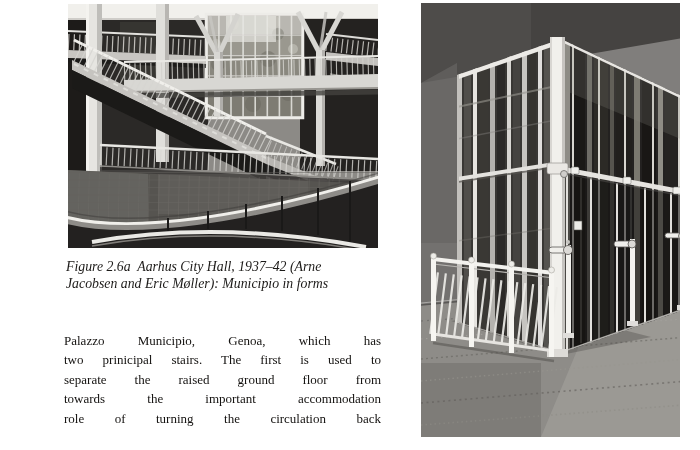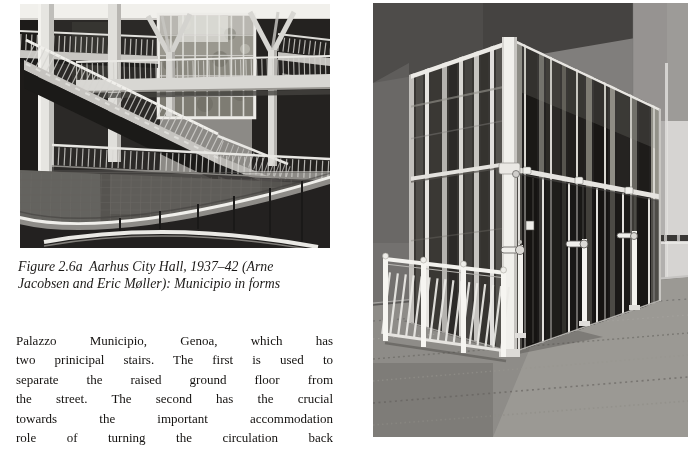--- a/index.html
+++ b/index.html
@@ -1,17 +1,17 @@
 <!DOCTYPE html>
 <html><head>
 <meta charset="utf-8">
 <style>
   html,body{margin:0;padding:0;background:#ffffff;}
-  .page{position:relative;width:700px;height:450px;background:#ffffff;overflow:hidden;
-        font-family:"Liberation Serif",serif;}
+  .page{position:relative;width:632px;height:450px;background:#ffffff;overflow:hidden;
+        font-family:"Liberation Serif",serif;margin-left:48px;}
   .photo{position:absolute;display:block;}
   .photo-left{left:20px;top:4px;width:310px;height:244px;}
   .photo-right{left:373px;top:3px;width:315px;height:434px;}
   .caption{position:absolute;left:18px;top:259px;width:302px;
            font-style:italic;font-size:13.8px;line-height:16.8px;color:#1c1a18;}
   .bodytext{position:absolute;left:16px;top:331px;width:317px;
             font-size:13px;color:#141210;}
   .bodytext .line{text-align:justify;text-align-last:justify;line-height:19.4px;
                   white-space:normal;}
   svg{display:block;}
@@ -150,21 +150,20 @@
 
   <div class="caption">
     <span>Figure 2.6a&nbsp; Aarhus City Hall, 1937–42 (Arne</span><br>
     <span>Jacobsen and Eric Møller): Municipio in forms</span>
   </div>
 
   <div class="bodytext">
     <div class="line">Palazzo Municipio, Genoa, which has</div>
     <div class="line">two prinicipal stairs. The first is used to</div>
     <div class="line">separate the raised ground floor from</div>
-    <div class="line">the street. The second has the crucial</div>
     <div class="line">towards the important accommodation</div>
     <div class="line">role of turning the circulation back</div>
   </div>
 
   <svg class="photo photo-right" viewBox="0 0 315 434" preserveAspectRatio="none">
     <defs>
       <clipPath id="clipL">
           <path d="M36,72 L140,36 L140,350 L36,320 Z"></path>
         </clipPath>
       <clipPath id="clipR">

